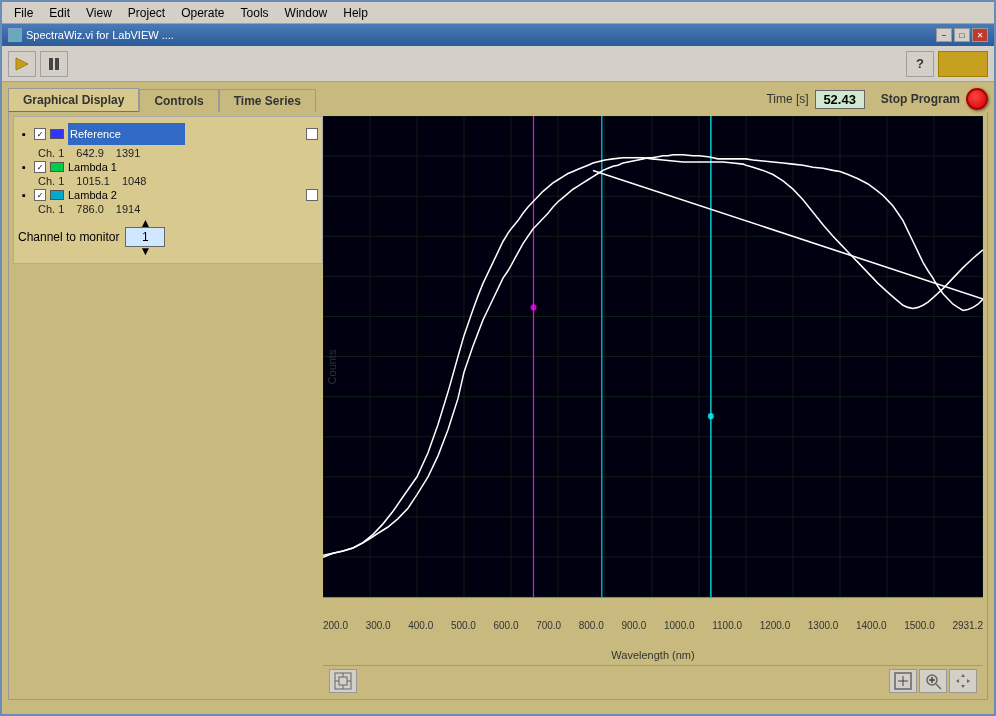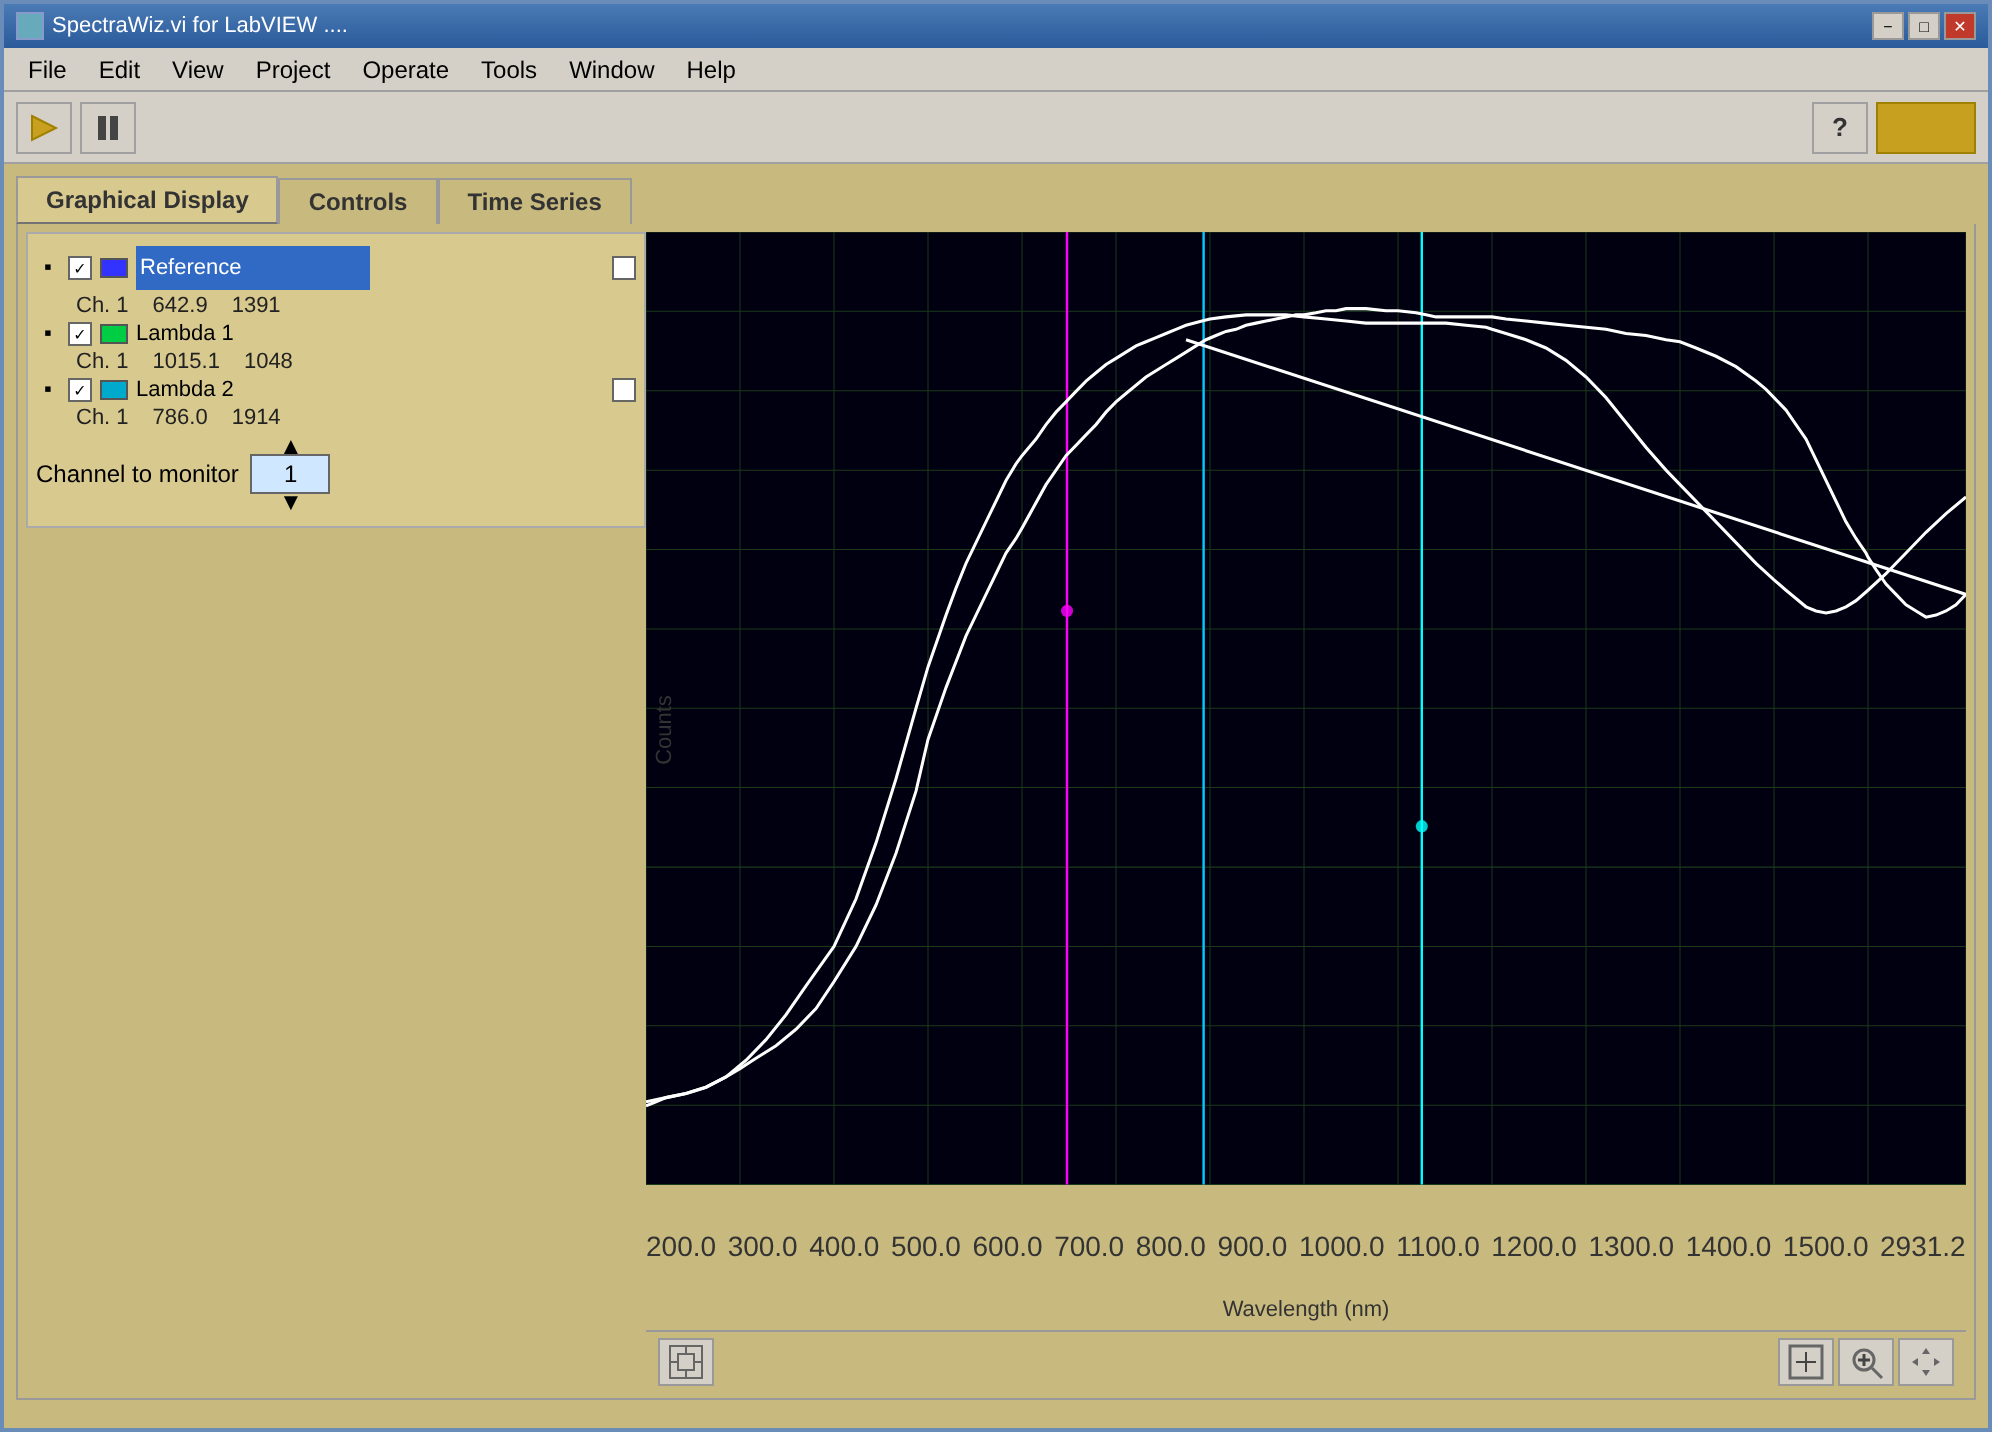--- a/index.html
+++ b/index.html
@@ -270,39 +270,39 @@
       height: 716px;
       border: 2px solid #6a8cb8;
       overflow: hidden;
     }
   </style>
 </head>
 <body>
 
 <div id="window-frame">
 
-  <div id="title-bar">
-    <div id="title-bar-icon"></div>
-    <span>SpectraWiz.vi for LabVIEW ....</span>
-    <div id="title-bar-controls">
-      <div class="tb-btn">−</div>
-      <div class="tb-btn">□</div>
-      <div class="tb-btn close">✕</div>
-    </div>
-  </div>
-
   <div id="menu-bar">
     <span class="menu-item">File</span>
     <span class="menu-item">Edit</span>
     <span class="menu-item">View</span>
     <span class="menu-item">Project</span>
     <span class="menu-item">Operate</span>
     <span class="menu-item">Tools</span>
     <span class="menu-item">Window</span>
     <span class="menu-item">Help</span>
+  </div>
+
+  <div id="title-bar">
+    <div id="title-bar-icon"></div>
+    <span>SpectraWiz.vi for LabVIEW ....</span>
+    <div id="title-bar-controls">
+      <div class="tb-btn">−</div>
+      <div class="tb-btn">□</div>
+      <div class="tb-btn close">✕</div>
+    </div>
   </div>
 
   <div id="toolbar">
     <div class="toolbar-btn">
       <svg width="16" height="16" viewBox="0 0 16 16">
         <polygon points="2,2 14,8 2,14" fill="#c8a020" stroke="#a08000" stroke-width="1"></polygon>
       </svg>
     </div>
     <div class="toolbar-btn">
       <svg width="16" height="16" viewBox="0 0 16 16">
@@ -317,20 +317,30 @@
     <div style="width:50px;height:26px;background:#c8a020;border:1px solid #a08000;cursor:pointer"></div>
   </div>
 
   <div id="main-content">
 
     <div style="display:flex; align-items:flex-end; justify-content:space-between;">
       <div id="tab-bar">
         <div class="tab active">Graphical Display</div>
         <div class="tab">Controls</div>
         <div class="tab">Time Series</div>
+      </div>
+      <div id="top-controls-right" style="display:flex;align-items:center;gap:16px;padding-bottom:2px;">
+        <div id="time-display">
+          <span style="font-size:12px;color:#333;">Time [s]</span>
+          <div style="background:#d0e8d0;border:1px solid #666;padding:1px 6px;font-size:13px;font-weight:bold;min-width:50px;text-align:center;">52.43</div>
+        </div>
+        <div id="stop-program">
+          <span style="font-size:12px;color:#333;font-weight:bold;">Stop Program</span>
+          <div class="stop-btn"></div>
+        </div>
       </div>
     </div>
 
     <div id="chart-area" style="height:calc(100% - 36px);">
 
       <div id="legend-panel">
 
         <div class="legend-item">
           <div class="legend-arrow">▪</div>
           <div class="legend-checkbox">✓</div>
@@ -649,21 +659,21 @@
               <text x="-2" y="79">2000</text>
               <text x="-2" y="40">2200</text>
               <text x="-2" y="4">2400</text>
             </g>
 
           </svg>
 
           <div style="position:absolute;left:-8px;top:50%;transform:translateY(-50%) rotate(-90deg);font-size:11px;color:#333;white-space:nowrap;">Counts</div>
         </div>
 
-        <div style="display:flex;justify-content:space-between;padding:2px 0 0 0;font-size:14px;color:#333;align-items:flex-end;">
+        <div style="display:flex;justify-content:space-between;padding:2px 0 0 0;font-size:10px;color:#333;align-items:flex-end;">
           <span>200.0</span>
           <span>300.0</span>
           <span>400.0</span>
           <span>500.0</span>
           <span>600.0</span>
           <span>700.0</span>
           <span>800.0</span>
           <span>900.0</span>
           <span>1000.0</span>
           <span>1100.0</span>

